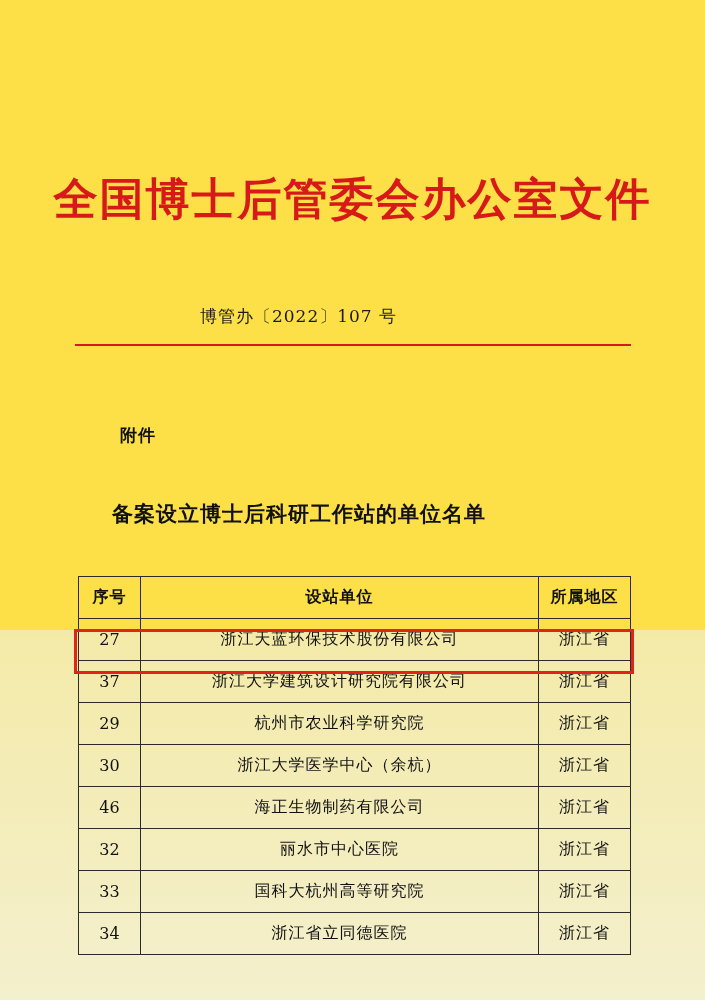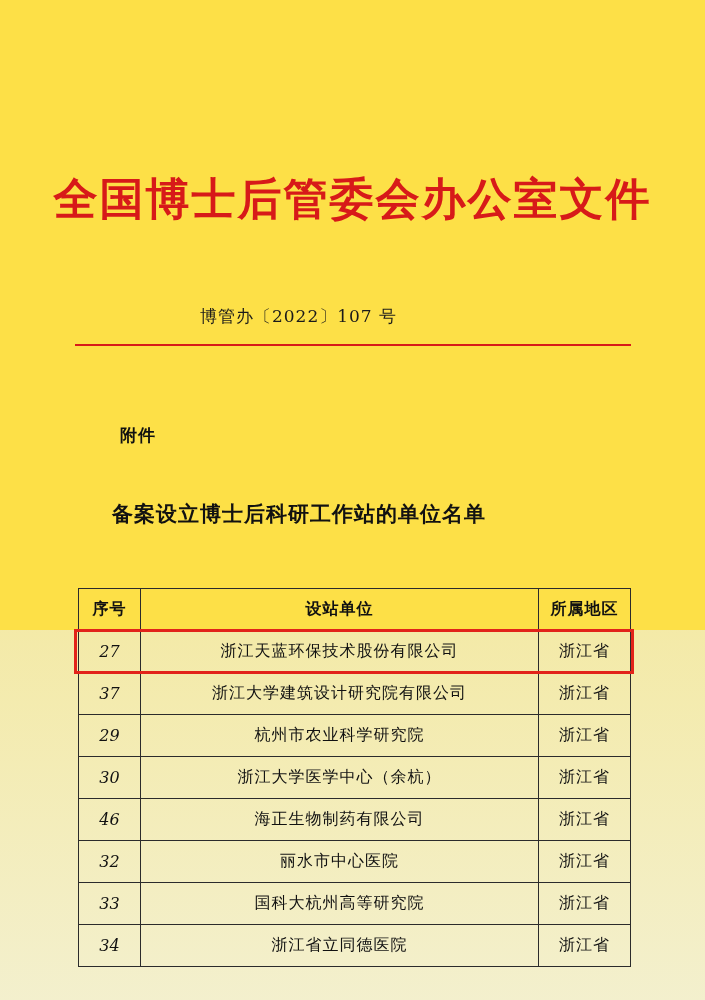--- a/index.html
+++ b/index.html
@@ -77,21 +77,21 @@
     left: 0;
     width: 598px;
     text-align: center;
     font-size: 21px;
     font-weight: bold;
     color: #111;
     letter-spacing: 1px;
   }
   .table-wrap {
     position: absolute;
-    top: 588px;
+    top: 576px;
     left: 78px;
     width: 552px;
   }
   table.list {
     border-collapse: collapse;
     width: 552px;
     table-layout: fixed;
   }
   table.list th, table.list td {
     border: 1px solid #2b2b2b;
@@ -102,21 +102,21 @@
     color: #111;
     font-family: "DejaVu Serif", "Liberation Serif", serif;
   }
   table.list th {
     font-weight: bold;
     letter-spacing: 1px;
   }
   col.c-idx { width: 62px; }
   col.c-name { width: 398px; }
   col.c-region { width: 92px; }
-  td.idx { font-size: 16px; font-style: italic; }
+  td.idx { font-size: 16px; }
   td.name { letter-spacing: 1px; }
   td.region { letter-spacing: 1px; }
   .highlight-box {
     position: absolute;
     left: 74px;
     top: 629px;
     width: 560px;
     height: 45px;
     border: 3px solid #e2231a;
     box-sizing: border-box;

